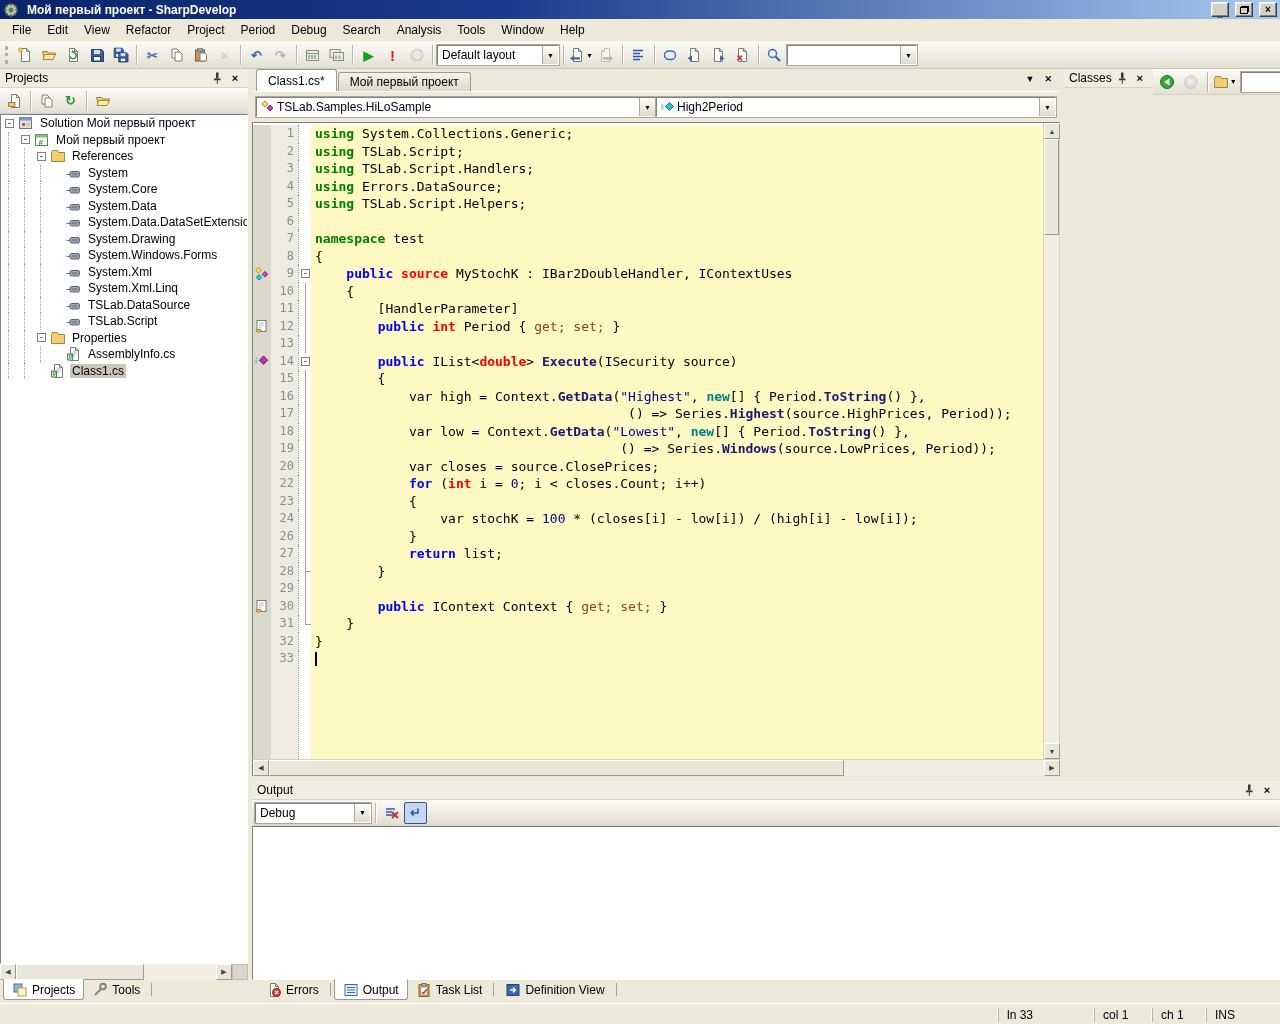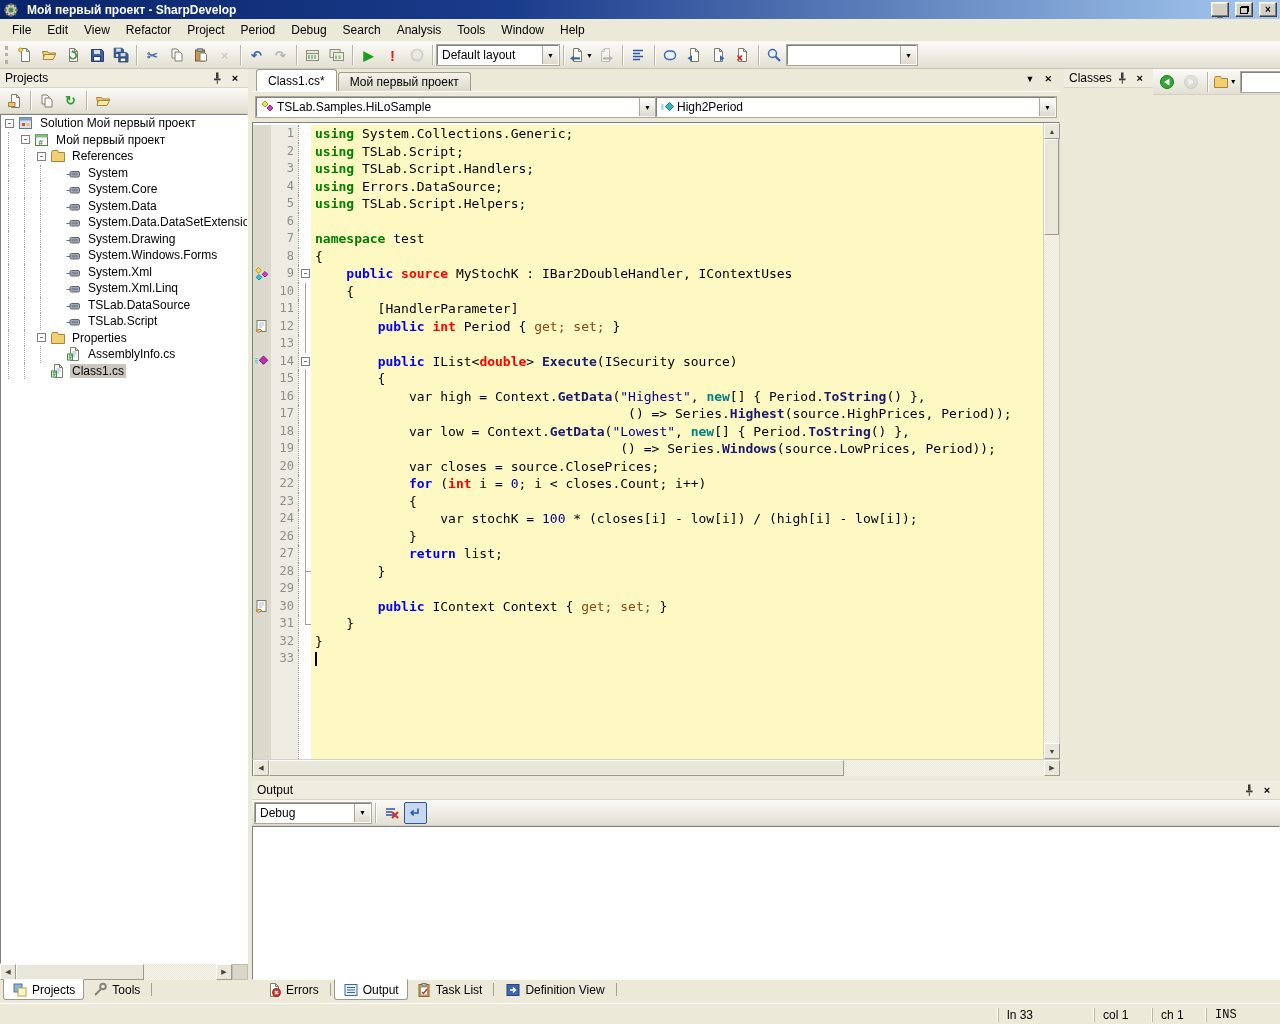--- a/index.html
+++ b/index.html
@@ -1072,16 +1072,16 @@
       </div>
     </div>
 
   </div>
 
   <div class="status" id="statusbar">
     <span class="sfill"></span>
   <span class="scell" style="min-width: 96px;">ln 33</span>
       <span class="scell" style="min-width: 58px;">col 1</span>
       <span class="scell" style="min-width: 54px;">ch 1</span>
-      <span class="scell" style="min-width: 72px; font-family: Liberation Mono, monospace;">INS</span>
+      <span class="scell" style="min-width: 72px;">INS</span>
     </div>
 
 </div>
 
 </body></html>

